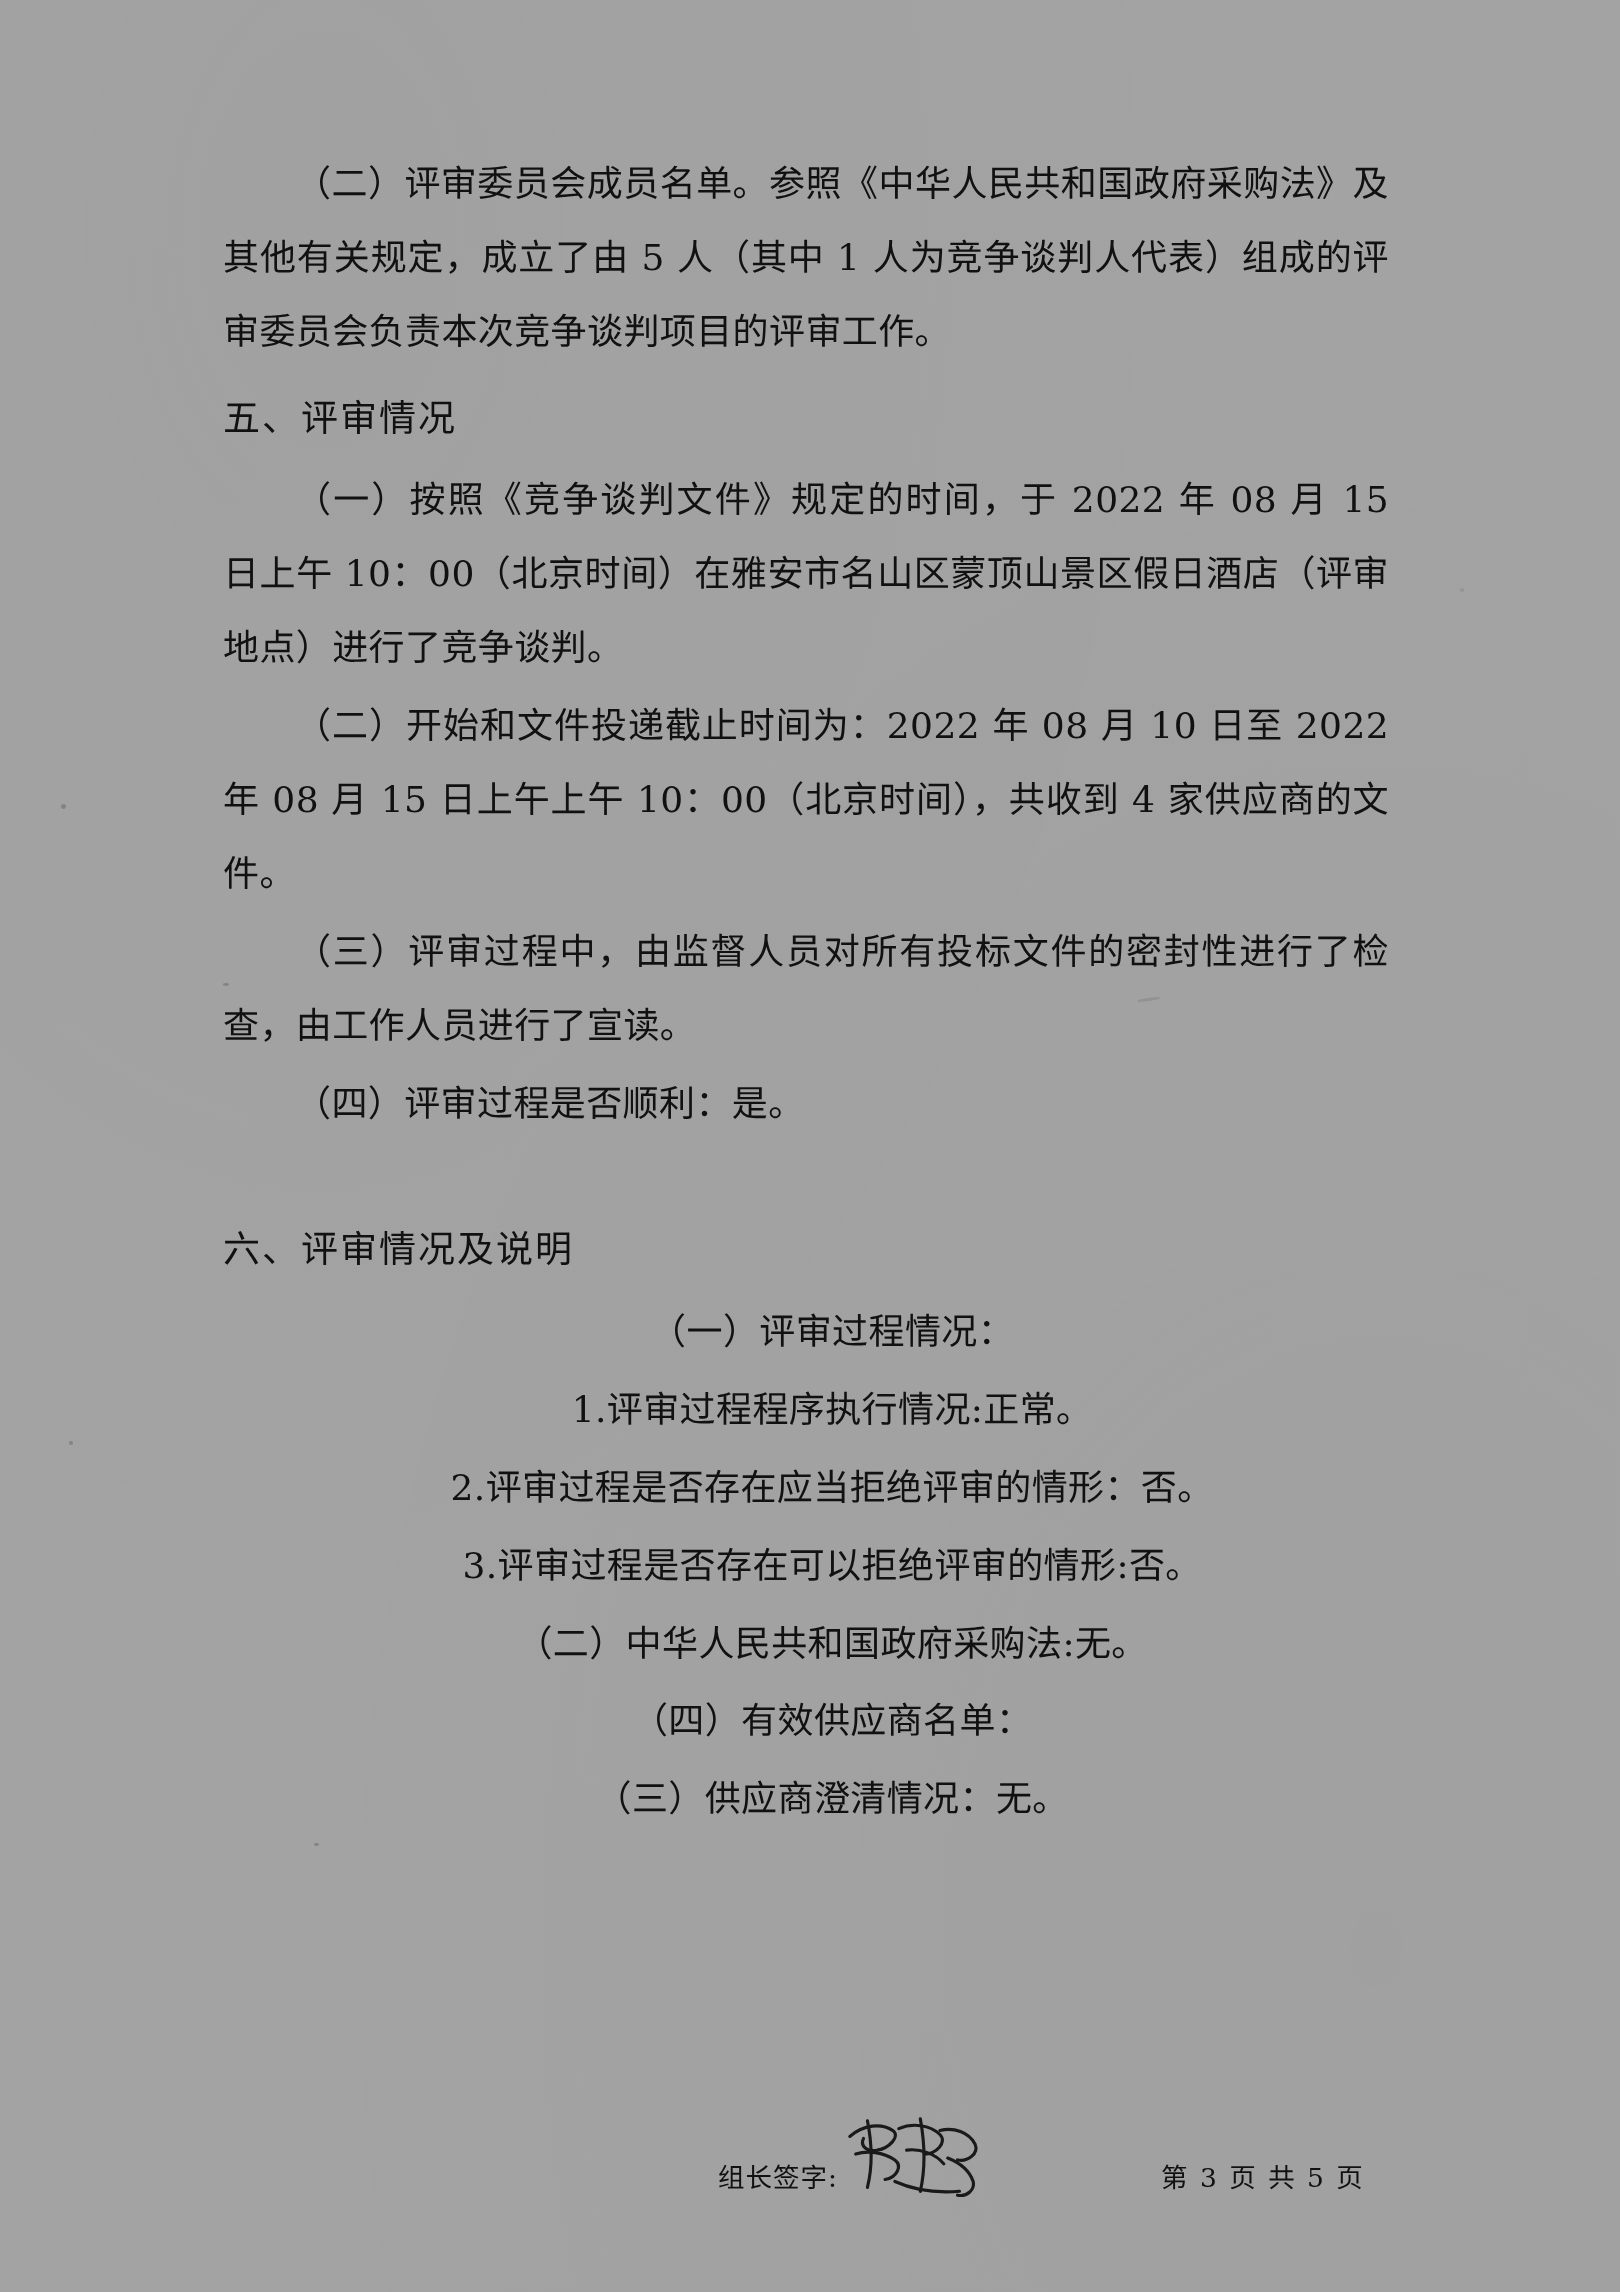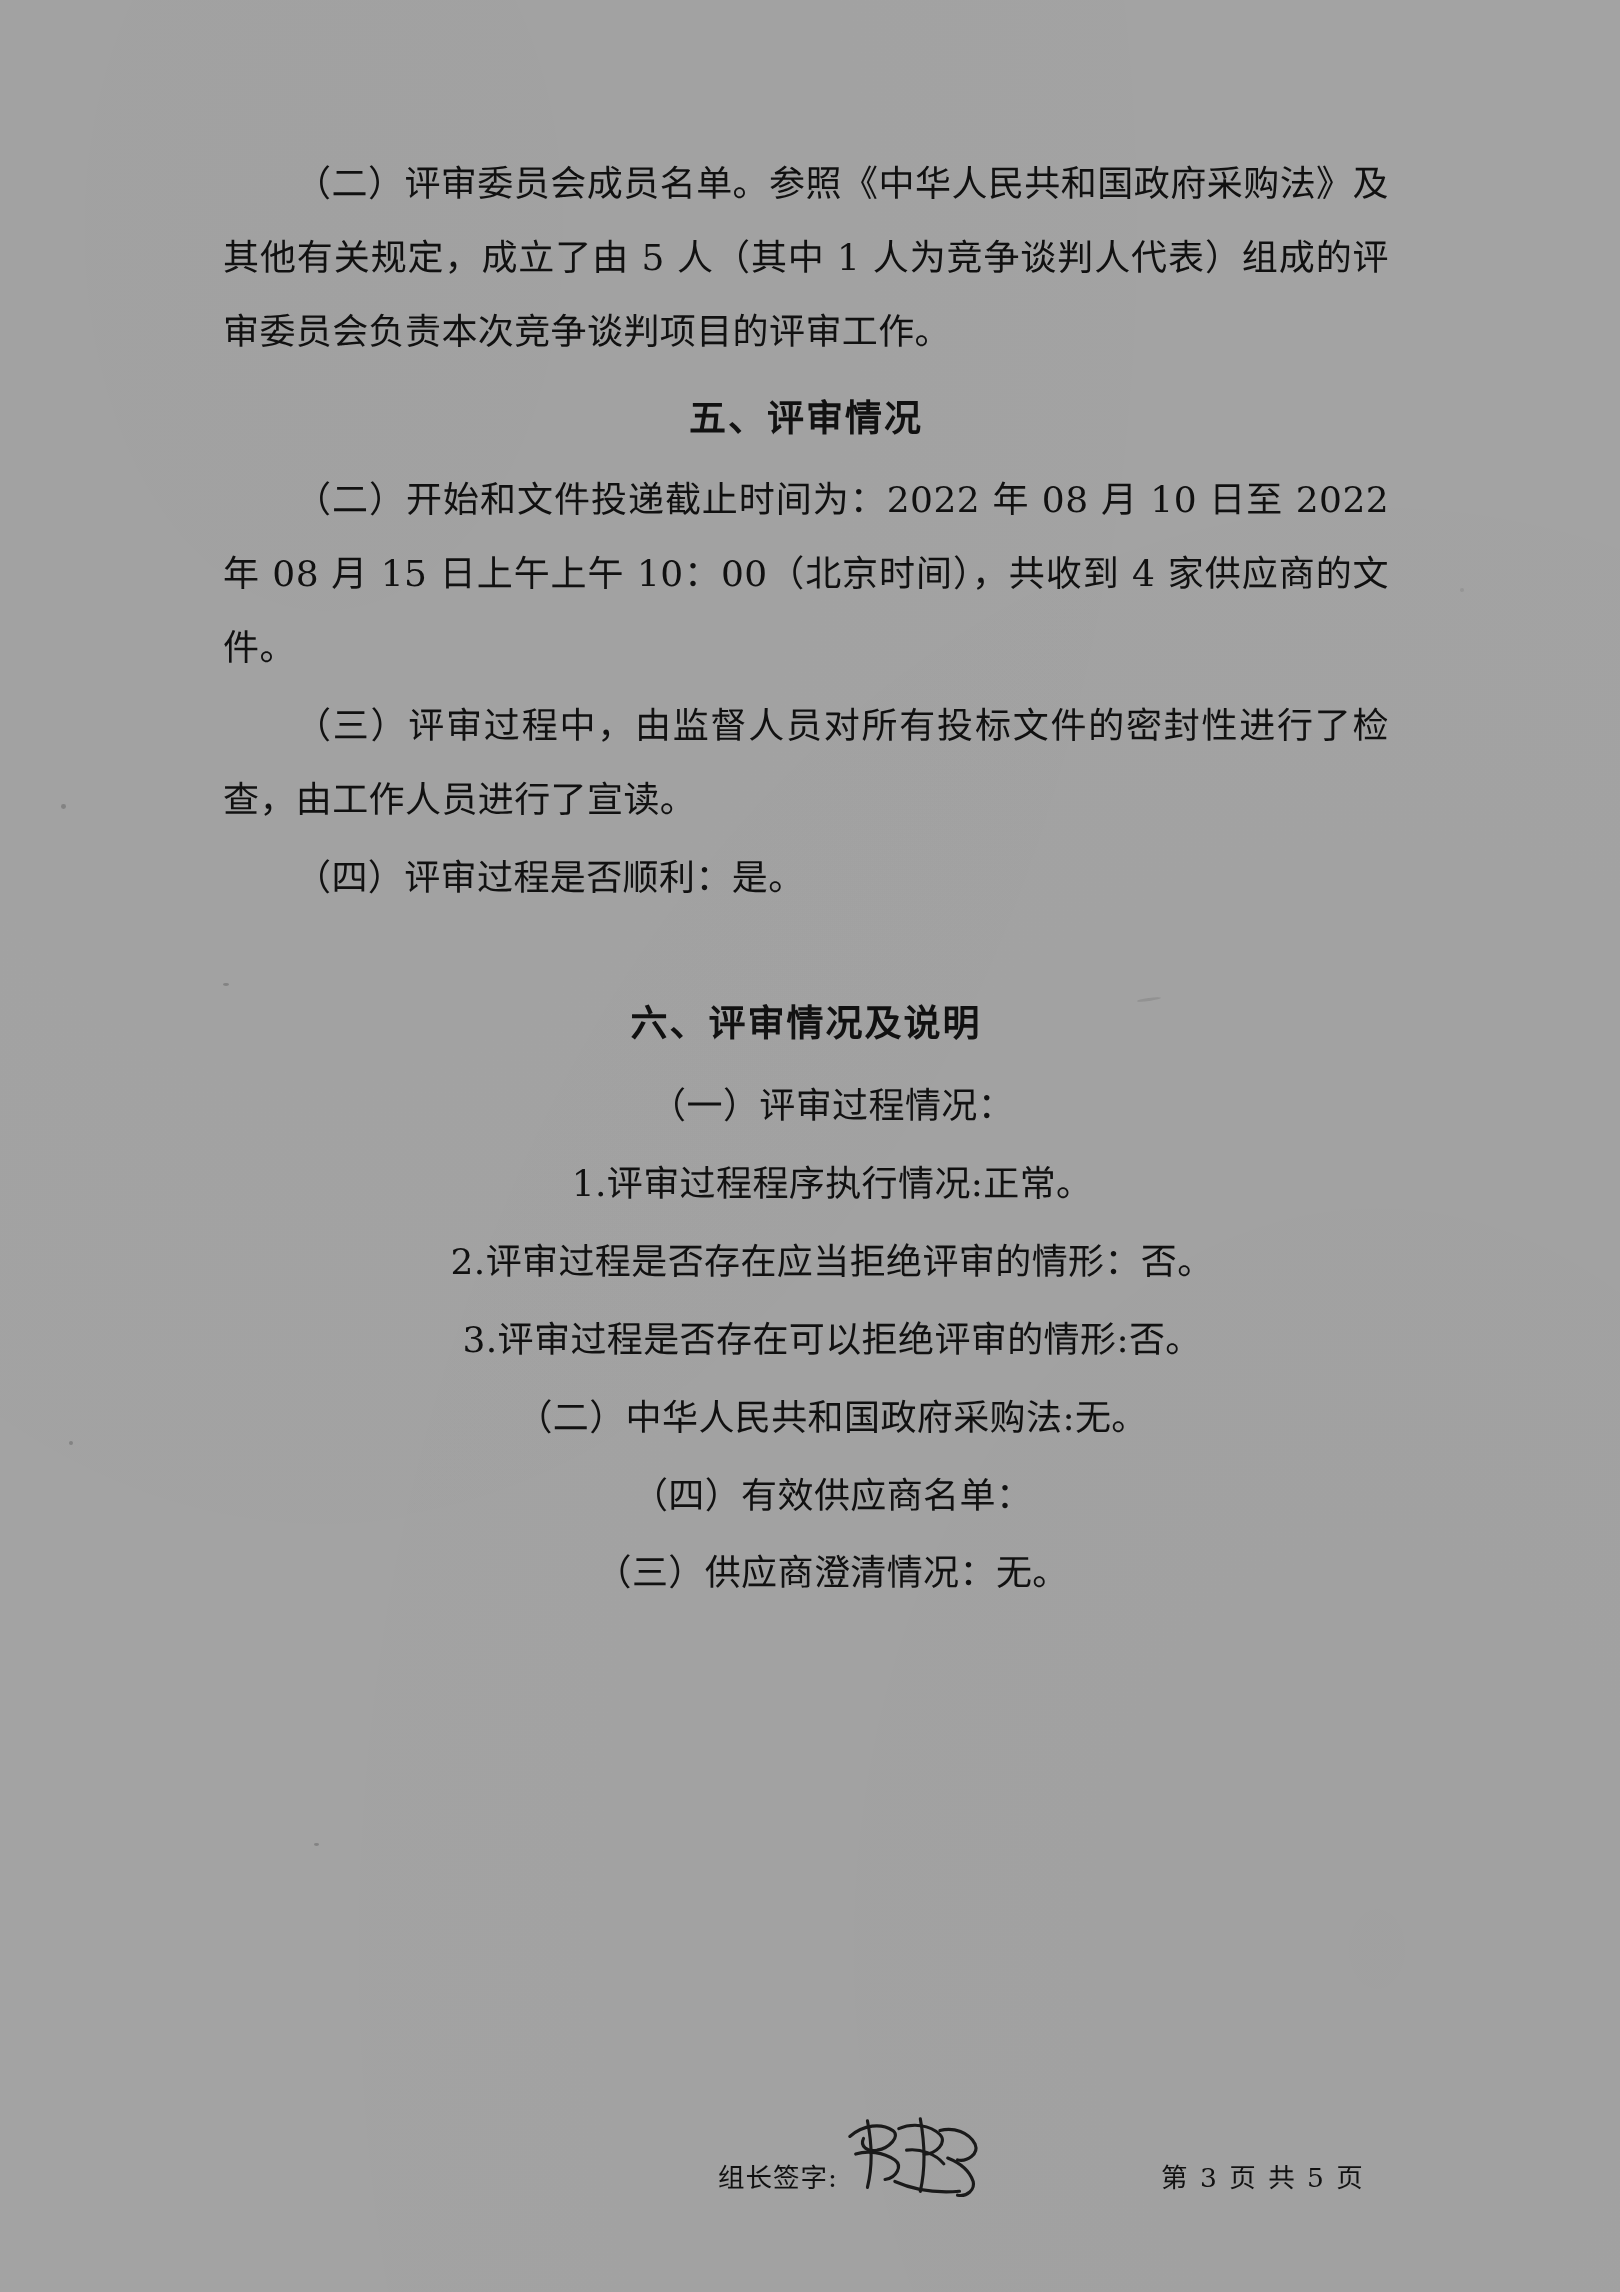--- a/index.html
+++ b/index.html
@@ -46,22 +46,21 @@
     font-size: 36px;
     line-height: 74px;
     letter-spacing: 0.4px;
     text-indent: 1.45em;
     text-align: center;
   }
   h2.heading {
     margin: 13.7px 0 9.8px 0;
     font-size: 37px;
     line-height: 71px;
-    font-weight: bold;
-    text-align: center;
+    font-weight: normal;
     letter-spacing: 2px;
   }
   h2.heading.spaced-top {
     margin-top: 73px;
   }
   
   .footer {
     position: absolute;
     left: 0;
     right: 0;
@@ -115,20 +114,21 @@
   <span class="speck s4"></span>
   <span class="speck s5"></span>
   <span class="speck s6"></span>
 
   <div class="content">
 
     <p class="para">（二）评审委员会成员名单。参照《中华人民共和国政府采购法》及其他有关规定，成立了由 5 人（其中 1 人为竞争谈判人代表）组成的评审委员会负责本次竞争谈判项目的评审工作。</p>
 
     <h2 class="heading">五、评审情况</h2>
 
+    <p class="para">（一）按照《竞争谈判文件》规定的时间，于 2022 年 08 月 15 日上午 10：00（北京时间）在雅安市名山区蒙顶山景区假日酒店（评审地点）进行了竞争谈判。</p>
 
     <p class="para">（二）开始和文件投递截止时间为：2022 年 08 月 10 日至 2022 年 08 月 15 日上午上午 10：00（北京时间），共收到 4 家供应商的文件。</p>
 
     <p class="para">（三）评审过程中，由监督人员对所有投标文件的密封性进行了检查，由工作人员进行了宣读。</p>
 
     <p class="para">（四）评审过程是否顺利：是。</p>
 
     <h2 class="heading spaced-top">六、评审情况及说明</h2>
 
     <p class="listline">（一）评审过程情况：</p>

